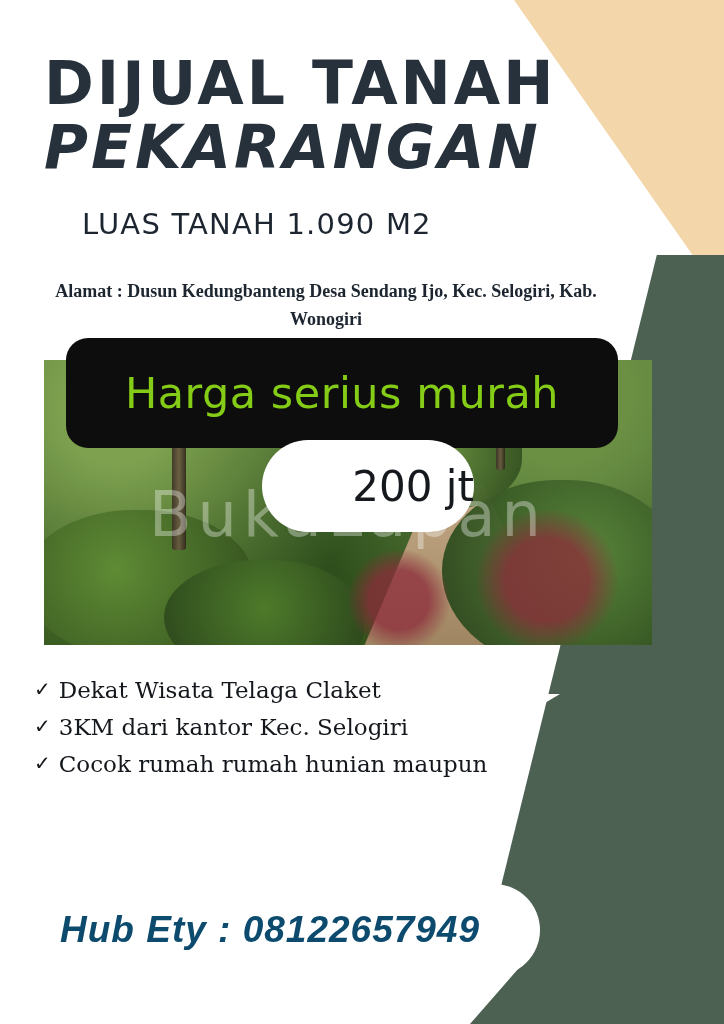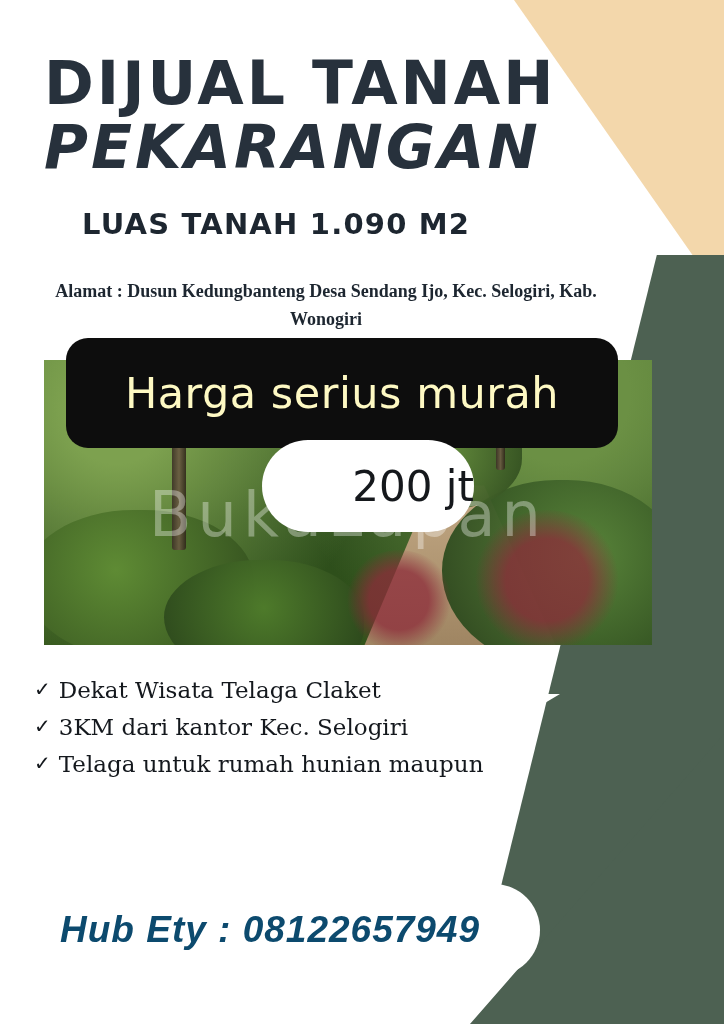--- a/index.html
+++ b/index.html
@@ -91,21 +91,21 @@
     text-transform: uppercase;
   }
   .headline .l2 { display: block; font-style: italic; }
 
   .subhead {
     position: absolute;
     left: 82px;
     top: 207px;
     color: #1d2630;
     font-family: "DejaVu Sans", sans-serif;
-    font-weight: bold;
+    font-weight: normal;
     font-size: 29px;
     letter-spacing: 1.2px;
   }
 
   .address {
     position: absolute;
     left: 46px;
     top: 278px;
     width: 560px;
     color: #1d2630;
@@ -181,21 +181,21 @@
     top: 338px;
     width: 552px;
     height: 110px;
     background: #0d0d0d;
     border-radius: 22px;
     display: flex;
     align-items: center;
     justify-content: center;
   }
   .price-banner span {
-    color: #fef9c3;
+    color: #84cc16;
     font-family: "DejaVu Sans", sans-serif;
     font-size: 43px;
     letter-spacing: 0.5px;
   }
   .price-pill {
     position: absolute;
     left: 262px;
     top: 440px;
     width: 212px;
     height: 92px;
@@ -297,21 +297,21 @@
       <li>
         <span class="check">✓</span>
         <span class="txt">Dekat Wisata Telaga Claket</span>
       </li>
       <li>
         <span class="check">✓</span>
         <span class="txt">3KM dari kantor Kec. Selogiri</span>
       </li>
       <li>
         <span class="check">✓</span>
-        <span class="txt">Telaga untuk rumah hunian maupun</span>
+        <span class="txt">Cocok rumah rumah hunian maupun</span>
       </li>
     </ul>
   </div>
 
   <div class="phone-strip">
     <div class="phone-text">Hub Ety : 08122657949</div>
   </div>
 
 </div>
 

